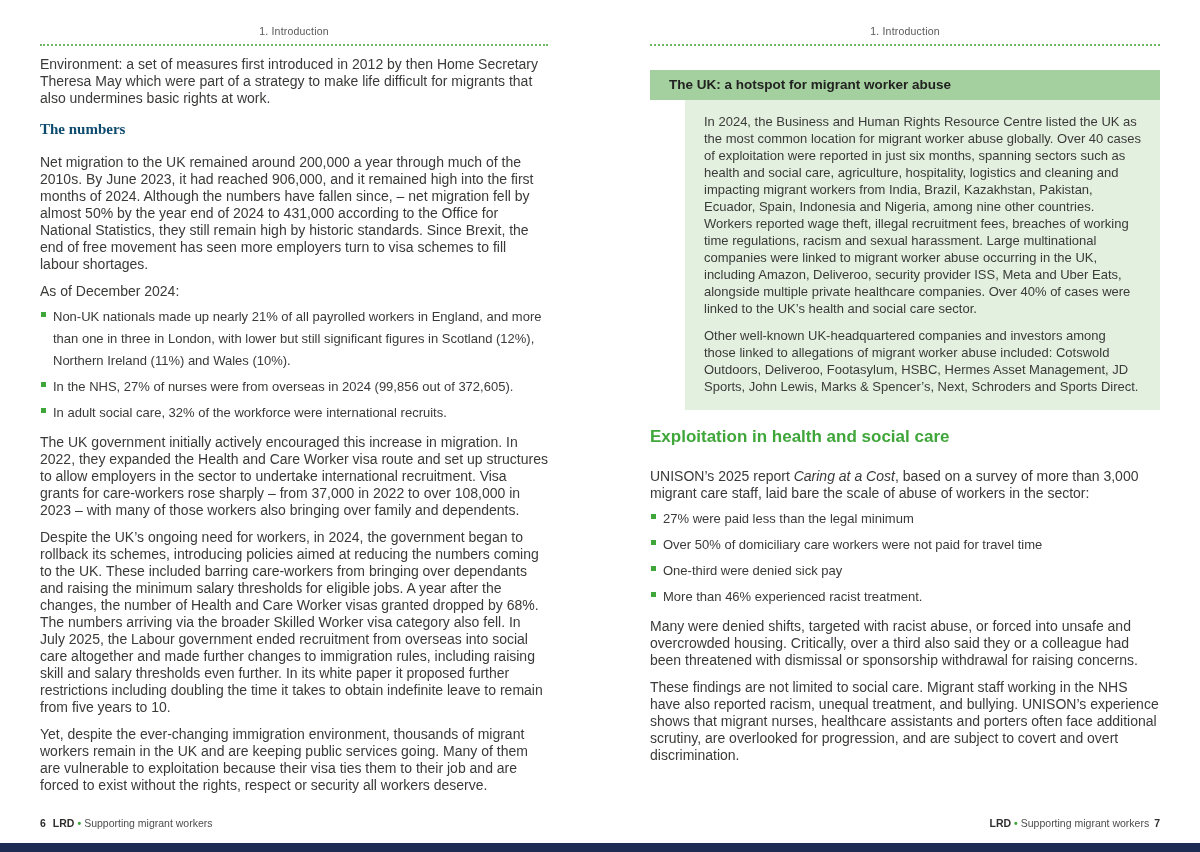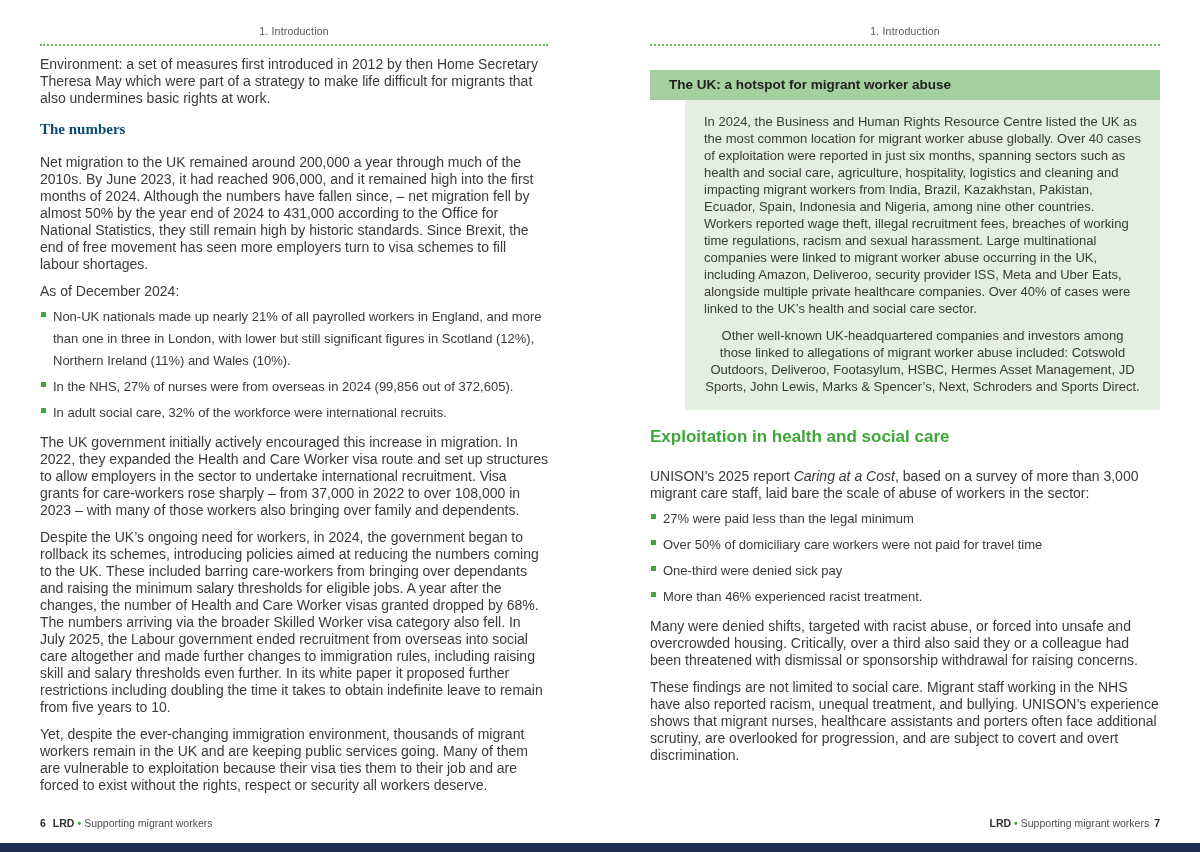--- a/index.html
+++ b/index.html
@@ -89,21 +89,21 @@
     background: #e4f0df;
     padding: 13px 19px 15px;
     margin-left: 35px;
   }
   .infobox-body p {
     margin: 0;
     font-size: 13px;
     line-height: 17px;
     color: #3a3a39;
   }
-  .infobox-body p + p { margin-top: 10px; text-align: center; }
+  .infobox-body p + p { margin-top: 10px; }
 
   em { font-style: italic; }
 
   .footer {
     position: absolute;
     top: 817px;
     font-size: 10.5px;
     color: #4c4c4b;
   }
   .footer-left  { left: 40px; }

